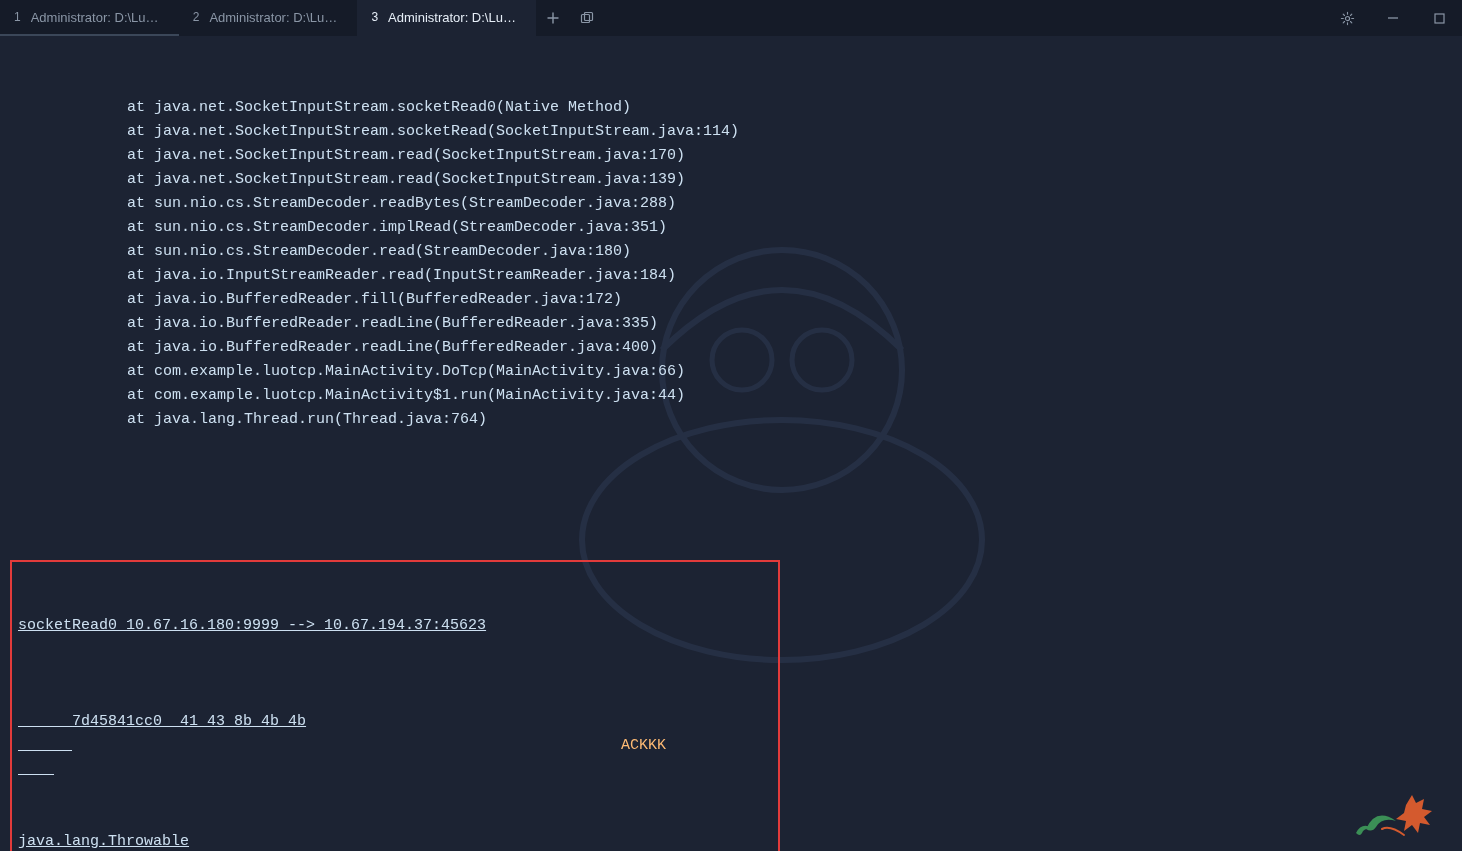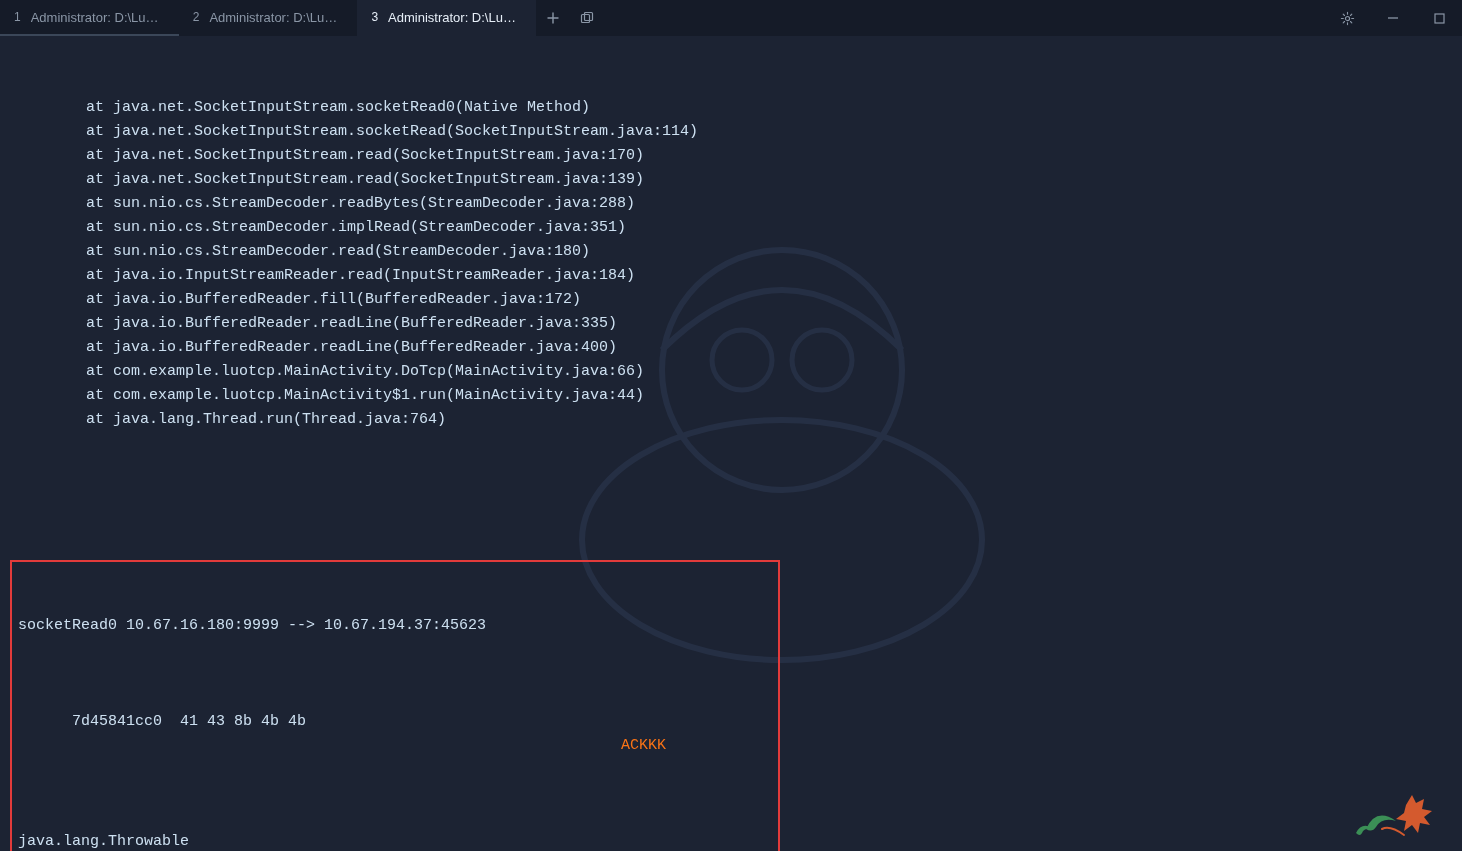--- a/index.html
+++ b/index.html
@@ -73,38 +73,38 @@
 
   
   .terminal {
     position: relative;
     padding: 12px 0 0 0;
     height: calc(100% - 36px);
     overflow: hidden;
     line-height: 24px;
     white-space: pre;
   }
-  .line { padding: 0 16px; }
+  .line { padding: 0 16px; margin-left: 41px; }
   .indent { padding-left: 86px; } 
 
   .red-box {
     border: 2px solid #e23b3b;
     margin: 8px 10px 0 10px;
     padding: 4px 6px 6px 4px;
     width: 770px;
   }
-  .red-box .bline { padding: 0 0 0 2px; }
+  .red-box .bline { padding: 0 0 0 2px; text-decoration: underline; }
 
   .ack-label {
     position: relative;
   }
   .ack-text {
     position: absolute;
     left: 605px;
-    color: #f97316;
+    color: #fdba74;
   }
 
   
   .bg-illustration {
     position: absolute;
     right: 420px;
     top: 190px;
     width: 520px;
     height: 520px;
     pointer-events: none;

